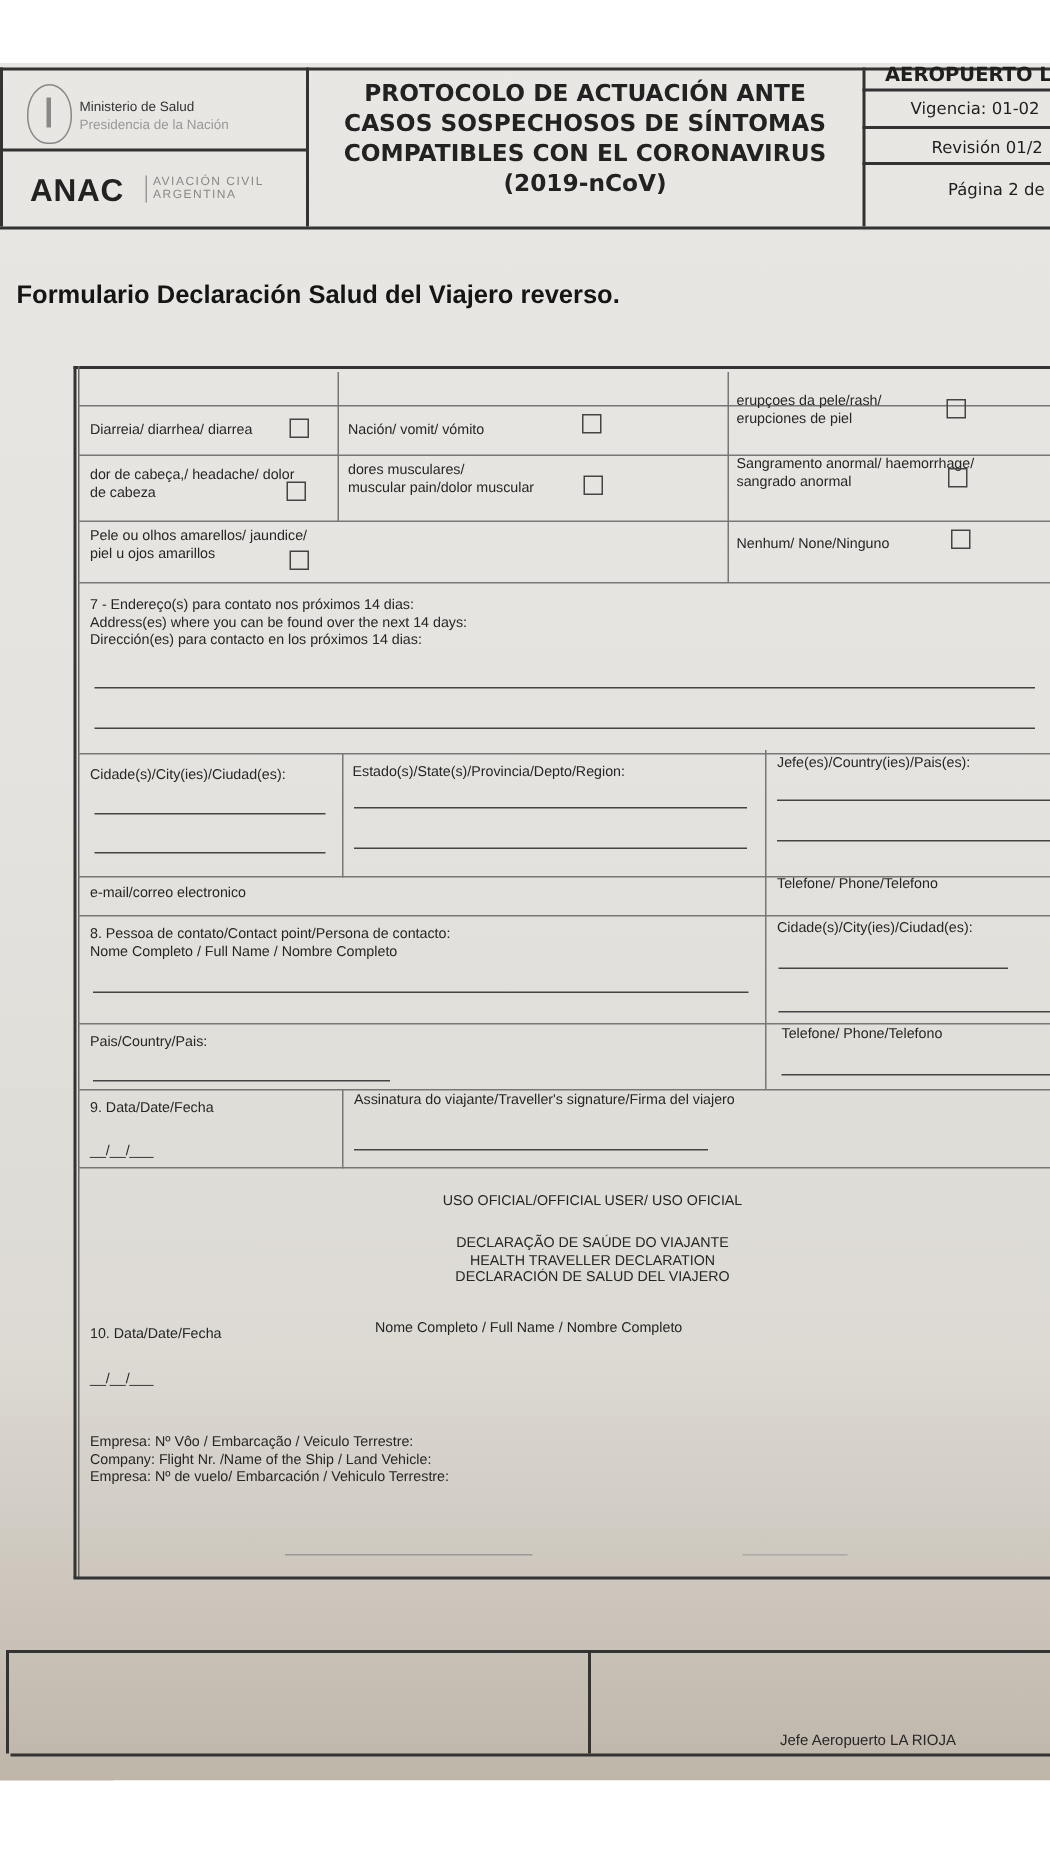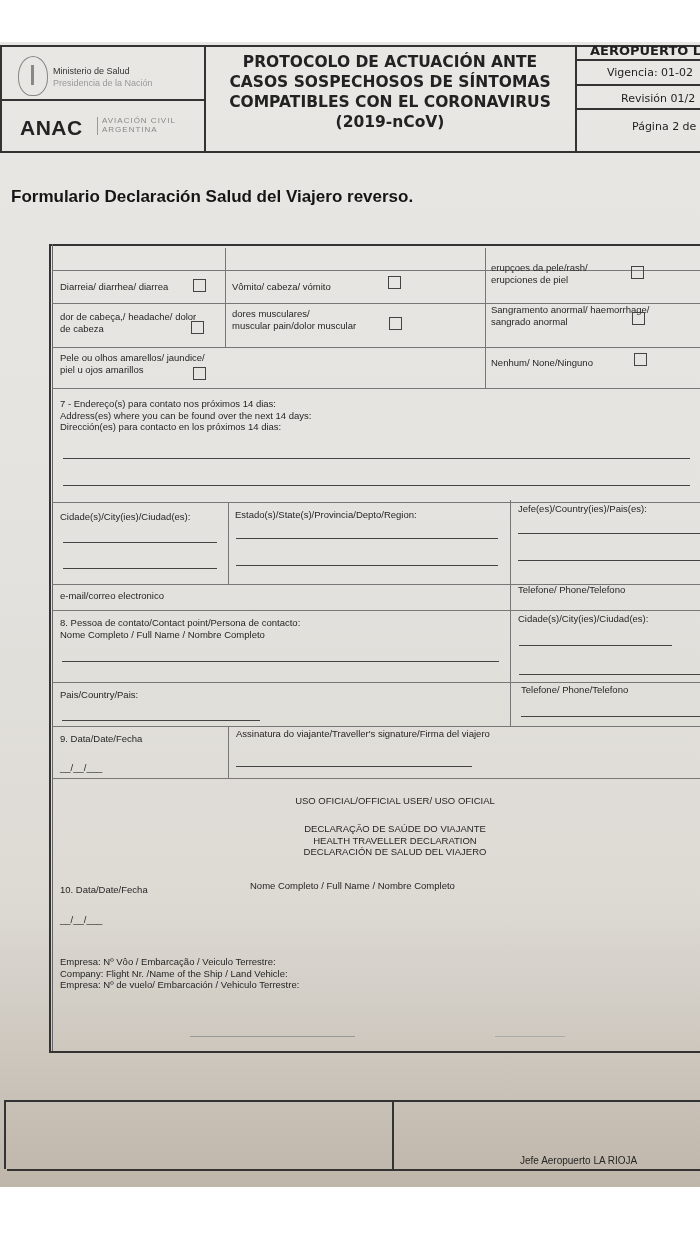--- a/index.html
+++ b/index.html
@@ -93,21 +93,21 @@
   <div class="hline thin" style="left:52px;top:270px;width:648px;"></div>
   <div class="hline thin" style="left:52px;top:303px;width:648px;"></div>
   <div class="hline thin" style="left:52px;top:347px;width:648px;"></div>
   <div class="hline thin" style="left:52px;top:388px;width:648px;"></div>
   <div class="vline vthin" style="left:225px;top:248px;height:100px;"></div>
   <div class="vline vthin" style="left:485px;top:248px;height:140px;"></div>
 
   <div class="t" style="left:60px;top:281px;">Diarreia/ diarrhea/ diarrea</div>
   <div class="cb" style="left:193px;top:279px;"></div>
 
-  <div class="t" style="left:232px;top:281px;">Vômito/ cabeza/ vómito</div>
+  <div class="t" style="left:232px;top:281px;">Nación/ vomit/ vómito</div>
   <div class="cb" style="left:388px;top:276px;"></div>
 
   <div class="t" style="left:491px;top:262px;">
     <div>erupçoes da pele/rash/</div>
       <div>erupciones de piel</div>
   </div>
   <div class="cb" style="left:631px;top:266px;"></div>
 
   <div class="t" style="left:60px;top:311px;">
     <div>dor de cabeça,/ headache/ dolor</div>

